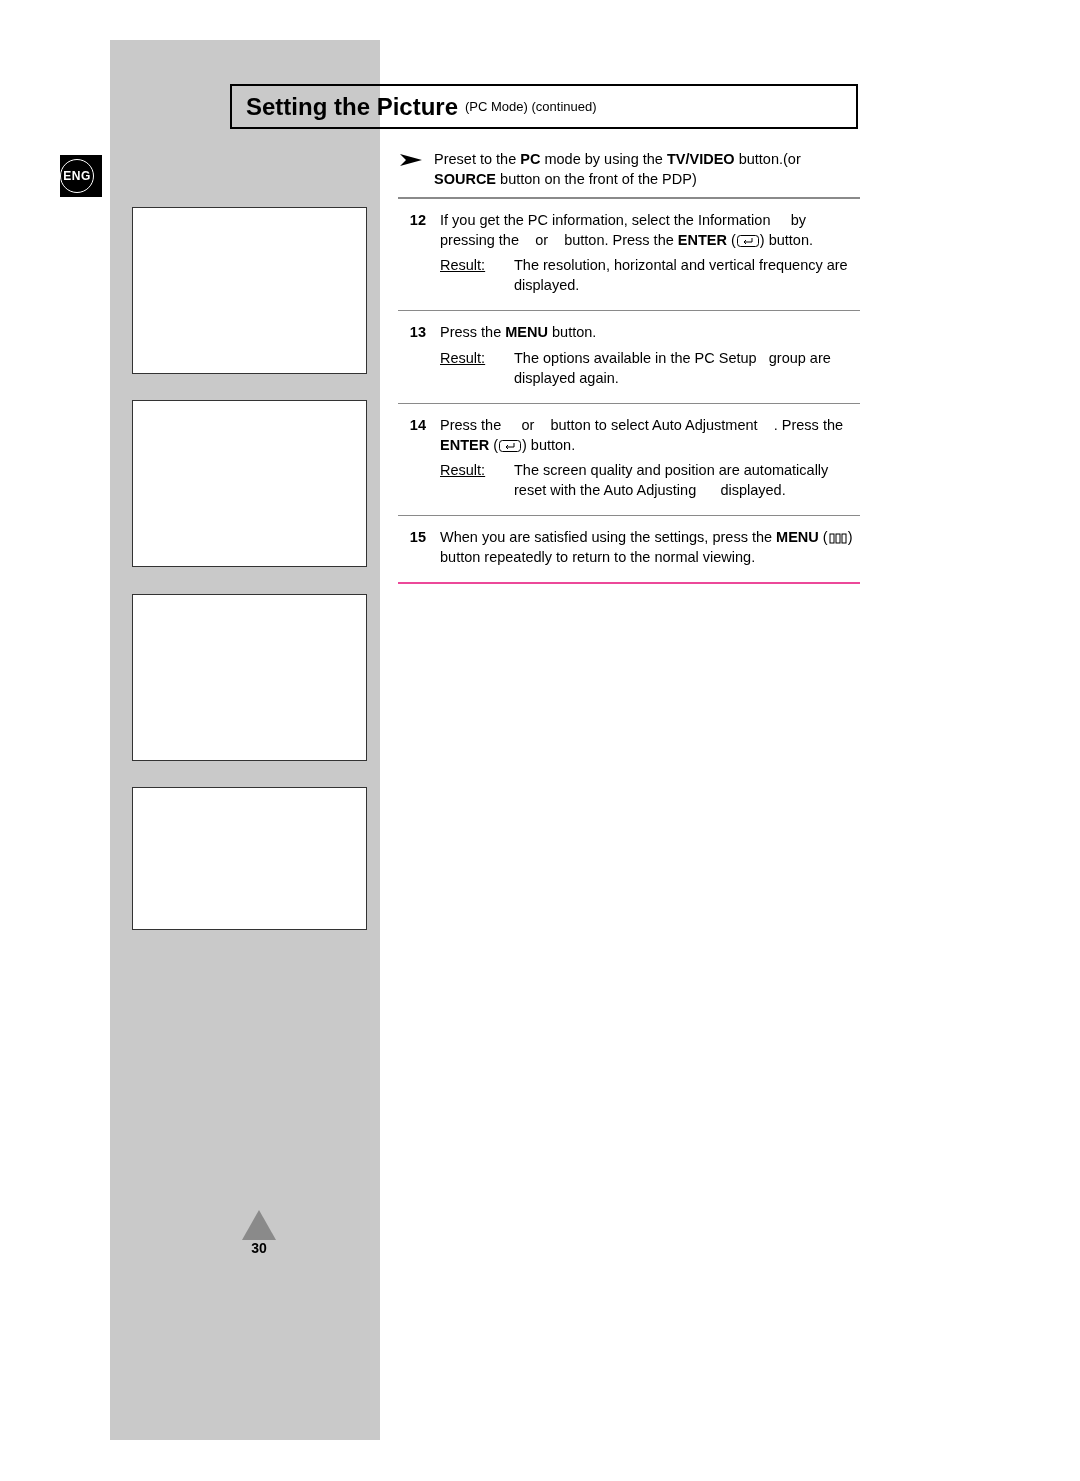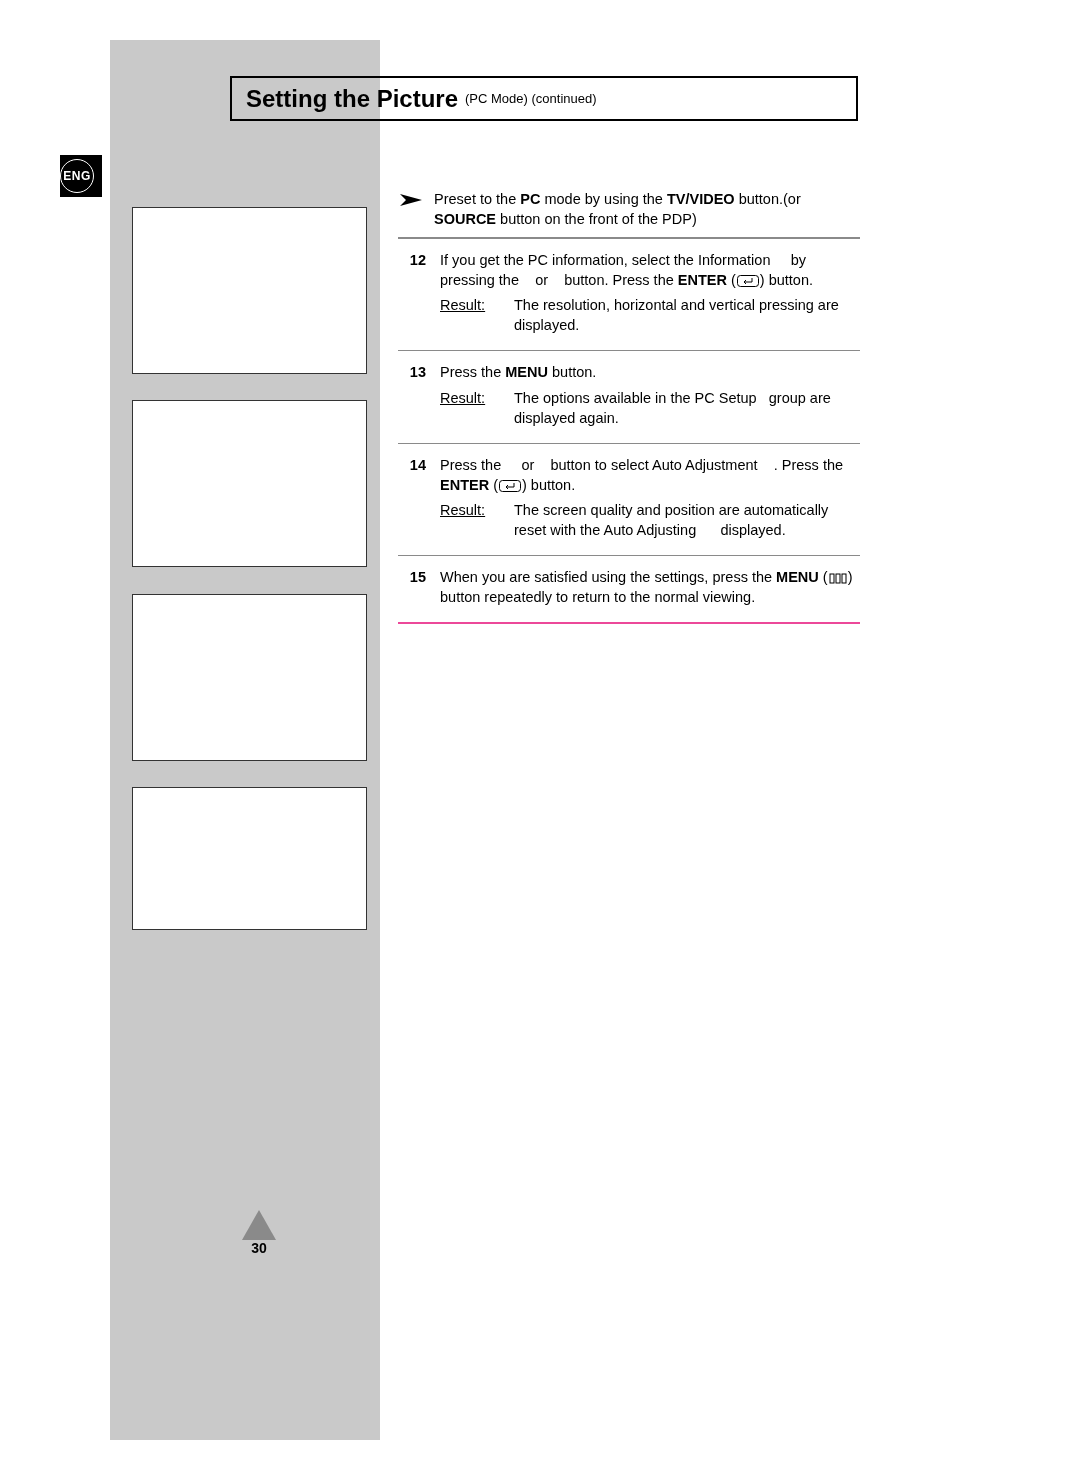--- a/index.html
+++ b/index.html
@@ -37,21 +37,21 @@
     align-items: center;
     justify-content: center;
     color: #fff;
     font-size: 12px;
     font-weight: bold;
     letter-spacing: 0.5px;
   }
   .title-box {
     position: absolute;
     left: 230px;
-    top: 76px;
+    top: 84px;
     width: 628px;
     height: 45px;
     border: 2px solid #000;
     display: flex;
     align-items: center;
     padding-left: 14px;
     font-size: 24px;
     font-weight: bold;
     color: #000;
   }
@@ -78,21 +78,20 @@
     font-size: 14.5px;
     line-height: 1.35;
     color: #000;
   }
   .preset-row {
     display: flex;
     gap: 10px;
     padding-bottom: 8px;
     border-bottom: 2px solid #8a8a8a;
     margin-bottom: 12px;
-    margin-top: 40px;
   }
   .arrow-icon {
     flex-shrink: 0;
     width: 26px;
     height: 16px;
     margin-top: 2px;
   }
   .arrow-icon svg { display: block; }
   .preset-text { flex: 1; }
   .step-row {
@@ -197,21 +196,21 @@
       <span>If you get the PC information, select the</span>
       <span>Information</span>&nbsp;&nbsp;&nbsp;&nbsp;
       <span>by pressing the</span>&nbsp;&nbsp;&nbsp;
       <span>or</span>&nbsp;&nbsp;&nbsp;
       <span>button. Press the </span><span class="bold">ENTER</span><span> (</span><span class="enter-icon"><svg viewBox="0 0 22 12">
             <rect x="0.5" y="0.5" width="21" height="11" rx="3" fill="none" stroke="#000" stroke-width="1"></rect>
             <path d="M15 3 L15 7 L7 7 M9 5 L7 7 L9 9" fill="none" stroke="#000" stroke-width="1"></path>
           </svg></span><span>) button.</span>
       <div class="result-row">
         <div class="result-label">Result:</div>
-        <div class="result-text">The resolution, horizontal and vertical pressing are displayed.</div>
+        <div class="result-text">The resolution, horizontal and vertical frequency are displayed.</div>
       </div>
     </div>
   </div>
 
   <div class="step-row">
     <div class="step-num">13</div>
     <div class="step-body">
       <span>Press the </span><span class="bold">MENU</span><span> button.</span>
       <div class="result-row">
         <div class="result-label">Result:</div>

